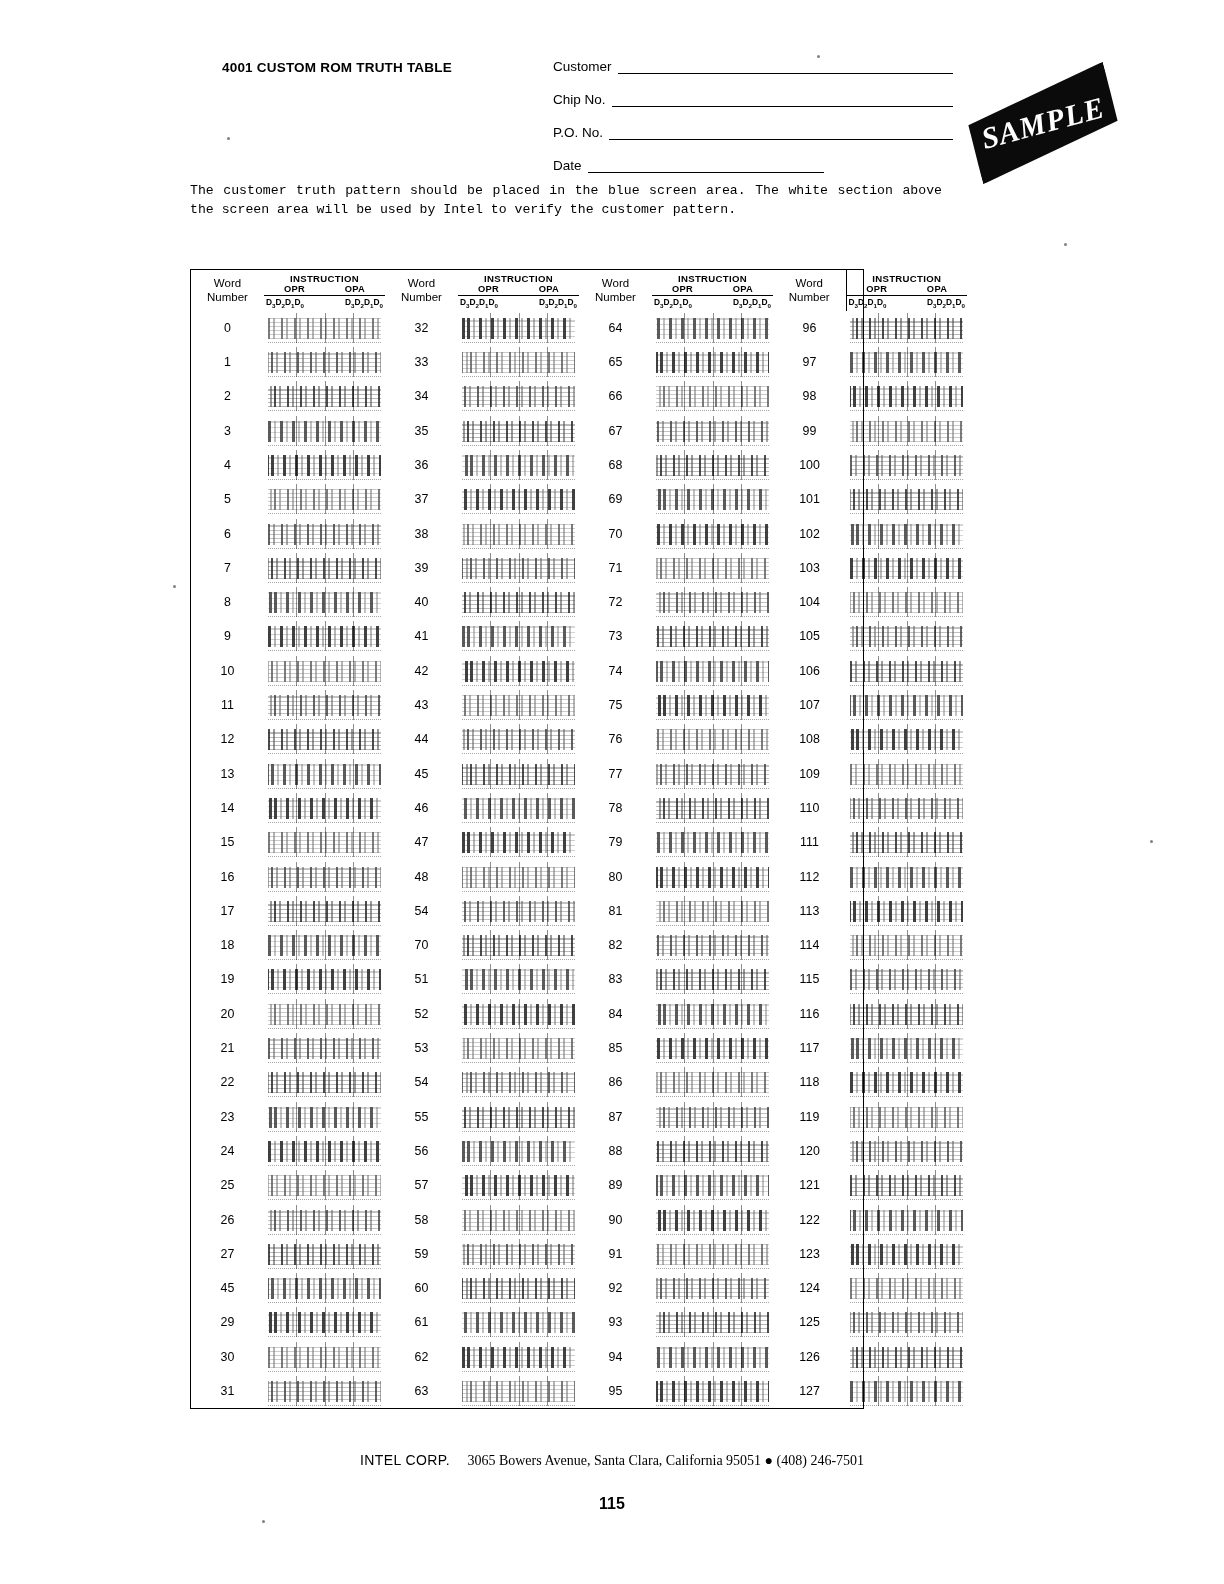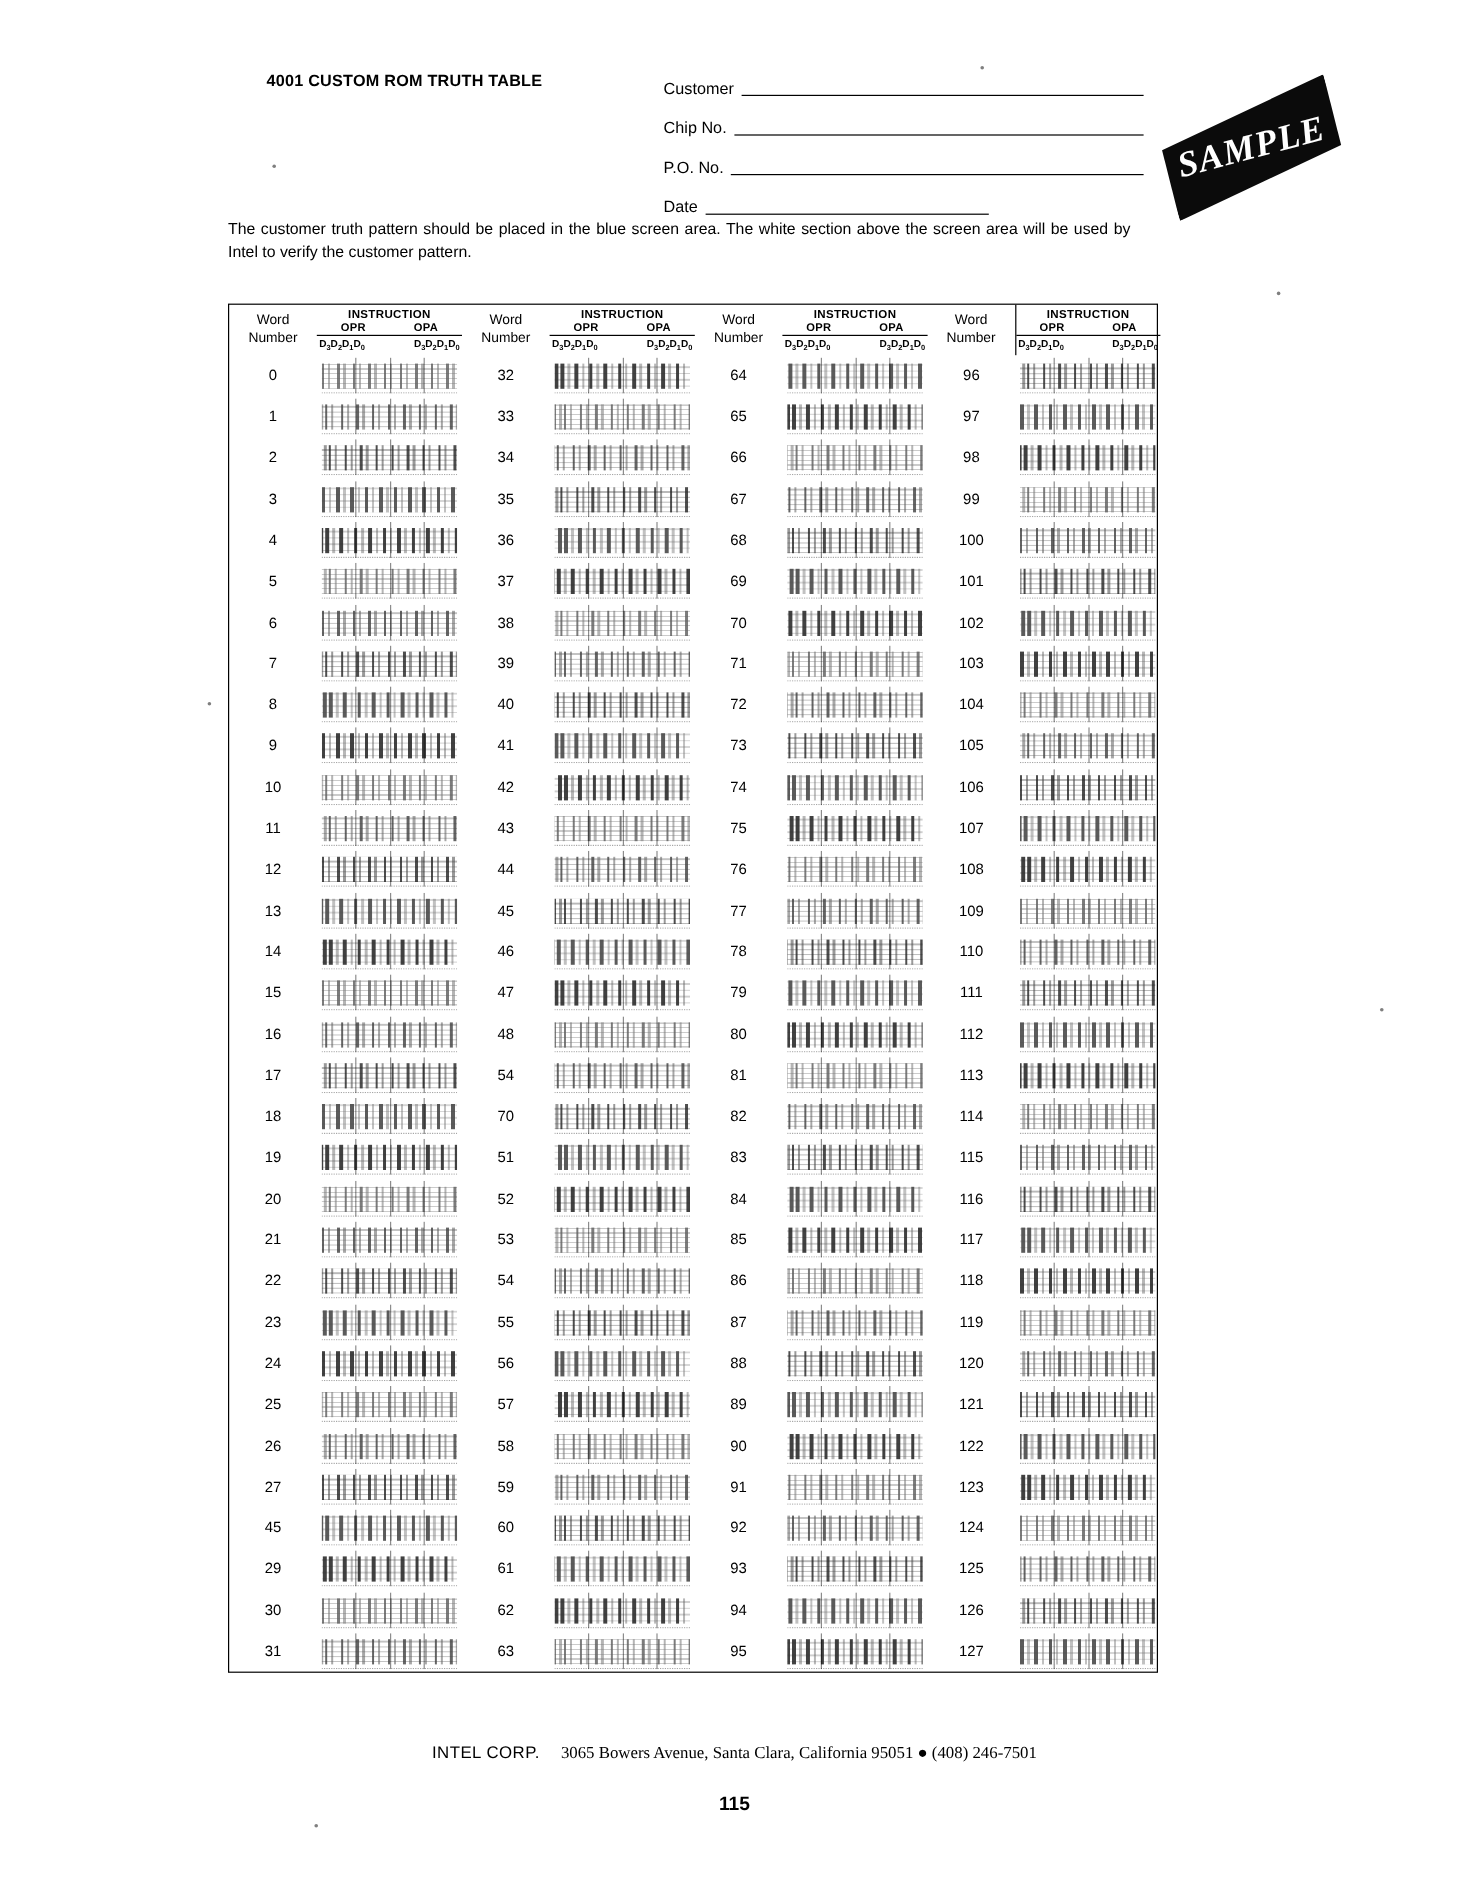--- a/index.html
+++ b/index.html
@@ -32,21 +32,21 @@
   }
 
   .form-fields {
     position: absolute;
     left: 553px;
     top: 60px;
     width: 400px;
   }
   .form-row {
     display: flex;
-    align-items: flex-end;
+    align-items: flex-start;
     margin-bottom: 13px;
     height: 20px;
   }
   .form-label {
     font-size: 13.5px;
     white-space: nowrap;
     margin-right: 6px;
     line-height: 1;
   }
   .form-line {
@@ -93,29 +93,29 @@
 
   
   .para {
     position: absolute;
     left: 190px;
     width: 752px;
     font-size: 13.2px;
     line-height: 1.42;
     text-align: justify;
   }
-  #para-1 { top: 182px; }
+  #para-1 { top: 182px; font-family: Liberation Mono, monospace; }
   #para-2 { top: 223px; }
 
   
   #truth-table {
     position: absolute;
     left: 190px;
-    top: 253px;
-    width: 775px;
+    top: 269px;
+    width: 674px;
     border: 1.5px solid #000;
     box-sizing: border-box;
   }
   table.tt {
     border-collapse: collapse;
     width: 100%;
     table-layout: fixed;
   }
   table.tt td, table.tt th {
     border: 0;

